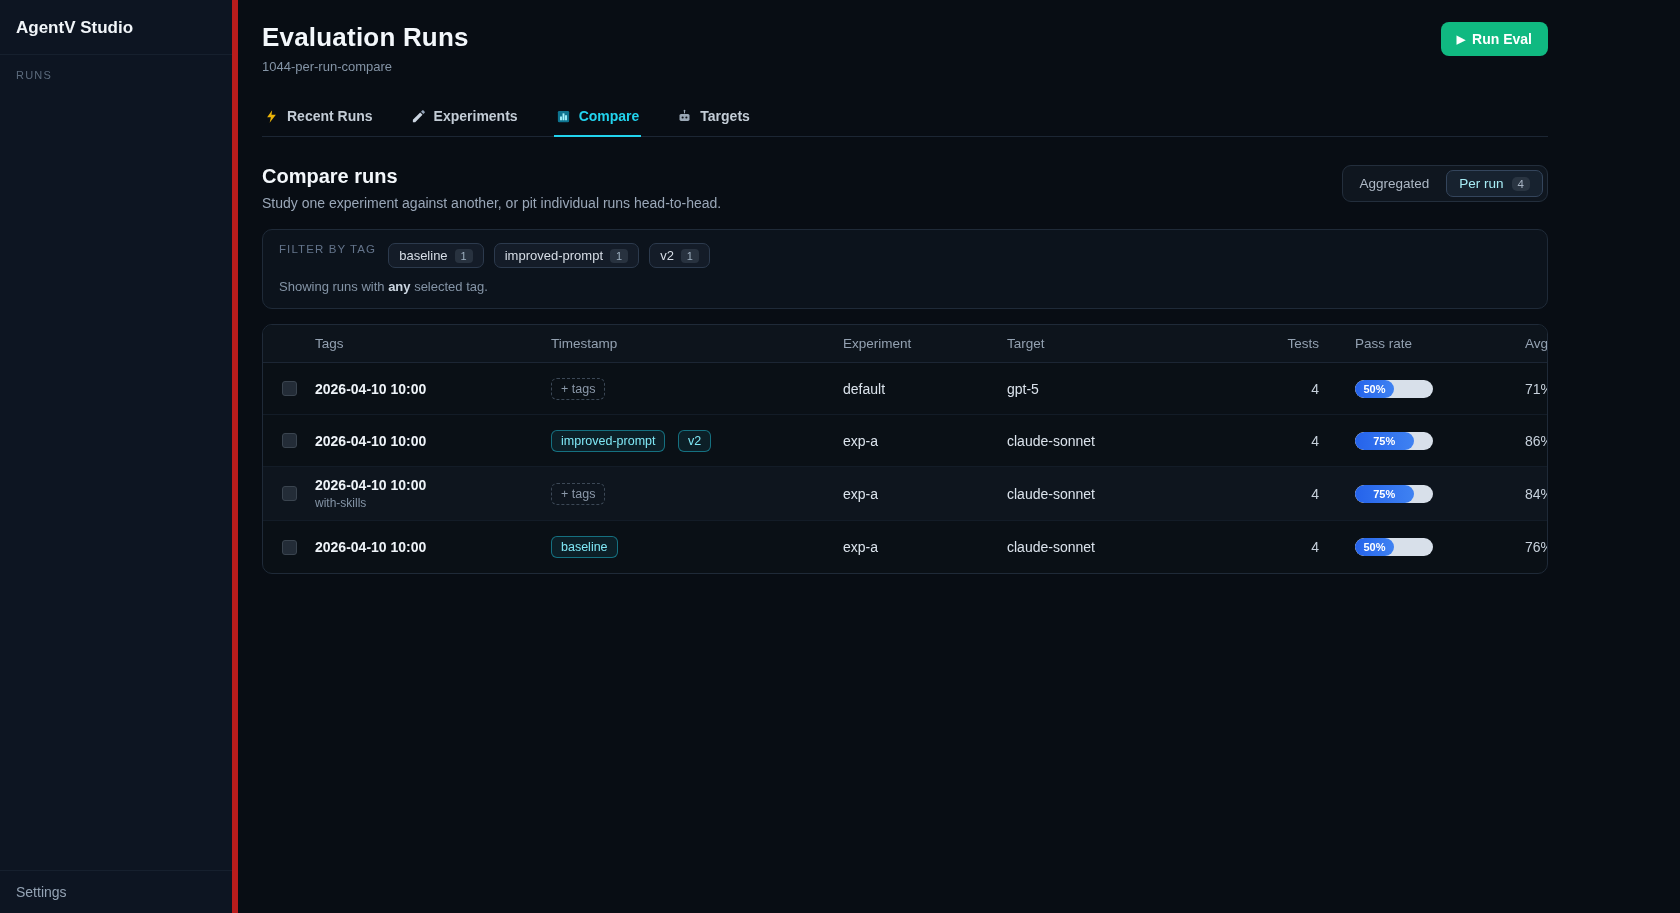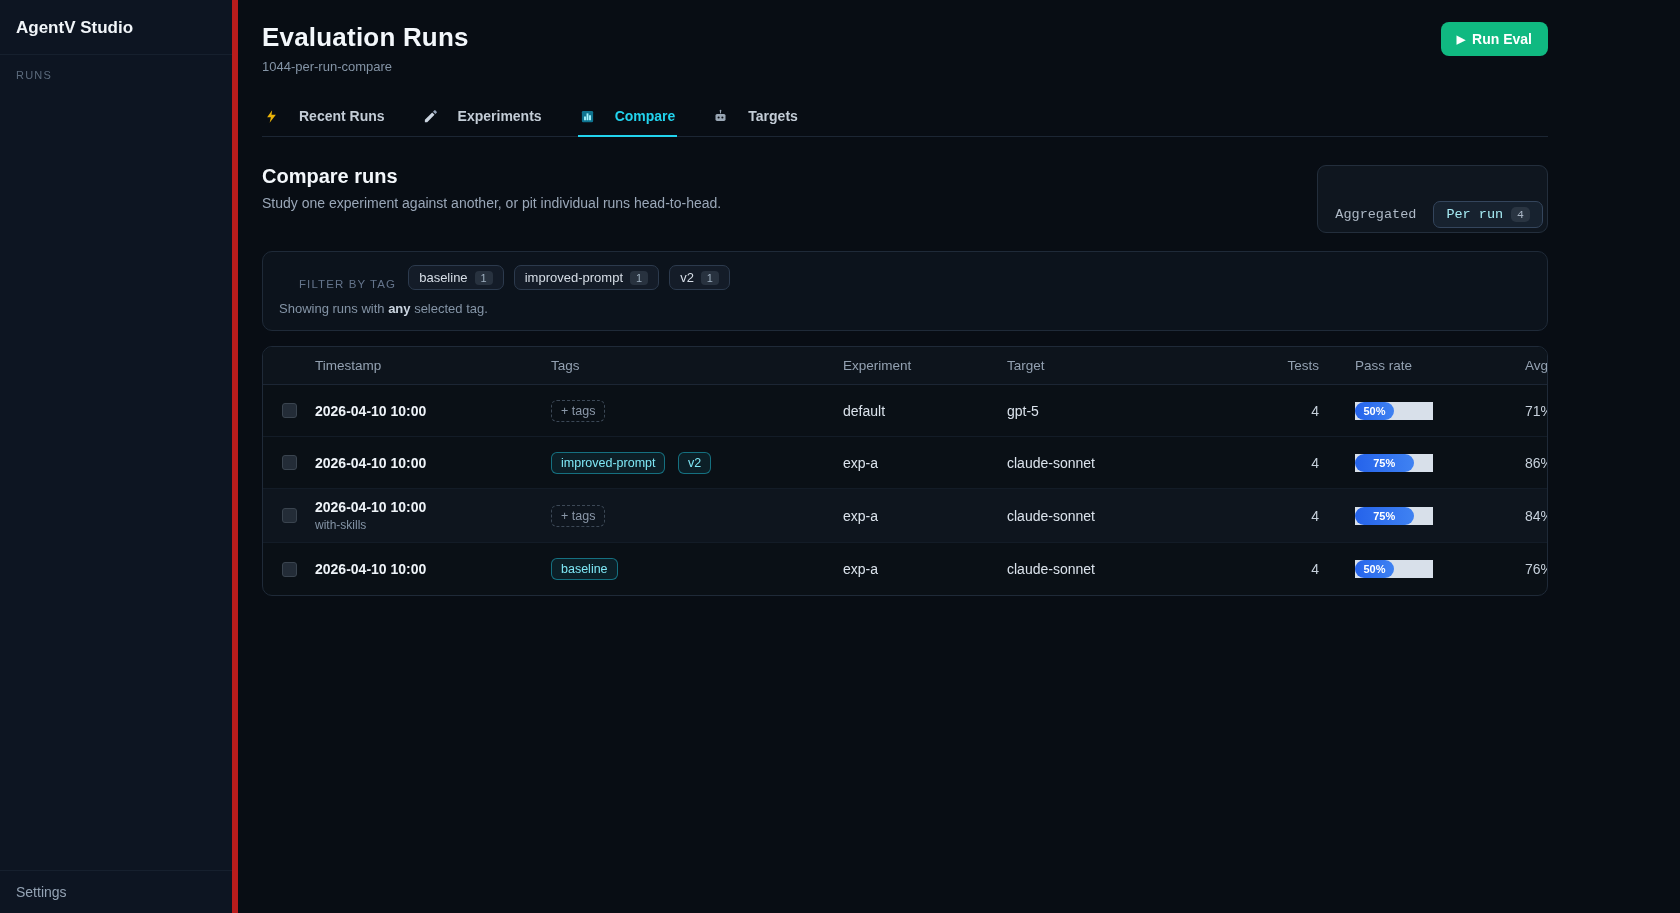--- a/index.html
+++ b/index.html
@@ -34,46 +34,46 @@
   .run-eval-btn {
     background:#10b981; color:#ffffff; border:none; border-radius:8px;
     font-size:14px; font-weight:bold; padding:9px 16px; cursor:pointer;
     display:flex; align-items:center; gap:7px; font-family:inherit;
   }
   .run-eval-btn .play { font-size:11px; position:relative; top:0px; }
 
   
   .tabbar { display:flex; gap:34px; margin-top:26px; border-bottom:1px solid #1c2634; }
   .tab {
-    display:flex; align-items:center; gap:20px; font-size:14px; font-weight:600;
+    display:flex; align-items:center; gap:8px; font-size:14px; font-weight:600;
     color:#c3ccd6; padding:8px 2px 11px 2px; cursor:pointer;
     border-bottom:2px solid transparent; margin-bottom:-1px;
   }
   .tab.active { color:#22d3ee; border-bottom-color:#22d3ee; }
   .tab svg { display:block; }
 
   
   .section-head { display:flex; justify-content:space-between; align-items:flex-start; margin-top:28px; }
   .section-title { font-size:20px; font-weight:800; color:#f3f7fb; }
   .section-desc { font-size:14px; color:#9aa7b8; margin-top:7px; }
 
   .view-toggle {
     display:flex; align-items:center; gap:4px;
     background:#0f161f; border:1px solid #232e3c; border-radius:9px; padding:4px;
   }
-  .toggle-btn { border:none; background:transparent; font-family:Liberation Mono, monospace; font-size:13.5px; color:#aeb9c6; padding:6px 13px; border-radius:7px; cursor:pointer; display:flex; align-items:center; gap:8px;margin-top:31px; }
+  .toggle-btn { border:none; background:transparent; font-family:Liberation Sans, sans-serif; font-size:13.5px; color:#aeb9c6; padding:6px 13px; border-radius:7px; cursor:pointer; display:flex; align-items:center; gap:8px; }
   .toggle-btn.selected { background:#17222f; border:1px solid #34455c; color:#a7ecf5; padding:5px 12px; }
   .toggle-count { background:#2a3542; color:#aab6c5; font-size:11.5px; border-radius:5px; padding:1px 6px; font-weight:normal; }
 
   
   .filter-card {
     margin-top:18px; background:#0c131c; border:1px solid #1f2a38; border-radius:10px;
     padding:13px 16px 14px 16px;
   }
-  .filter-row { display:flex; align-items:flex-end; gap:10px; flex-wrap:wrap;margin-left:20px; }
+  .filter-row { display:flex; align-items:flex-start; gap:10px; flex-wrap:wrap; }
   .filter-label { font-size:11.5px; letter-spacing:1.1px; color:#64748b; margin-right:2px; }
   .filter-chip {
     display:inline-flex; align-items:center; gap:7px;
     background:#141c28; border:1px solid #2c3a4d; border-radius:7px;
     padding:4px 10px; font-size:13px; color:#d7dee7; cursor:pointer;
   }
   .chip-count { background:#28323f; color:#9fb0c0; border-radius:4px; font-size:11px; padding:1px 6px; }
   .filter-note { margin-top:11px; font-size:13px; color:#8494a6; }
   .filter-note b { color:#cbd5e0; }
 
@@ -113,21 +113,21 @@
     background:rgba(34,211,238,0.08); border:1px solid rgba(34,211,238,0.45);
     color:#7fe7f5; border-radius:6px; font-size:12.5px; padding:3px 9px;
     margin-right:8px; cursor:pointer;
   }
   .add-tags-chip {
     display:inline-flex; align-items:center;
     background:transparent; border:1px dashed #3c4document856; border:1px dashed #3c4856;
     color:#8b98a9; border-radius:6px; font-size:12.5px; padding:3px 9px; cursor:pointer;
   }
 
-  .bar { position:relative; width:78px; height:18px; border-radius:0; background:#d8e0ea; overflow:hidden; }
+  .bar { position:relative; width:78px; height:18px; border-radius:9px; background:#d8e0ea; overflow:hidden; }
   .bar-fill {
     position:absolute; left:0; top:0; bottom:0; border-radius:9px;
     background:linear-gradient(90deg,#2563eb,#3f82f2);
     display:flex; align-items:center; justify-content:center;
   }
   .bar-label { font-size:11px; font-weight:bold; color:#ffffff; }
 </style>
 </head>
 <body>
 
@@ -227,22 +227,22 @@
             <span class="chip-count">1</span>
           </span>
         </div>
         <div class="filter-note"><span>Showing runs with </span><b>any</b><span> selected tag.</span></div>
       </div>
 
 
       <div class="runs-table">
         <div class="t-row t-head">
           <div class="cell c-check"></div>
+          <div class="cell">Tags</div>
           <div class="cell">Timestamp</div>
-          <div class="cell">Tags</div>
           <div class="cell">Experiment</div>
           <div class="cell">Target</div>
           <div class="cell right">Tests</div>
           <div class="cell"></div>
           <div class="cell">Pass rate</div>
           <div class="cell right c-avg">Avg</div>
         </div>
 
         <div class="t-body">
 

